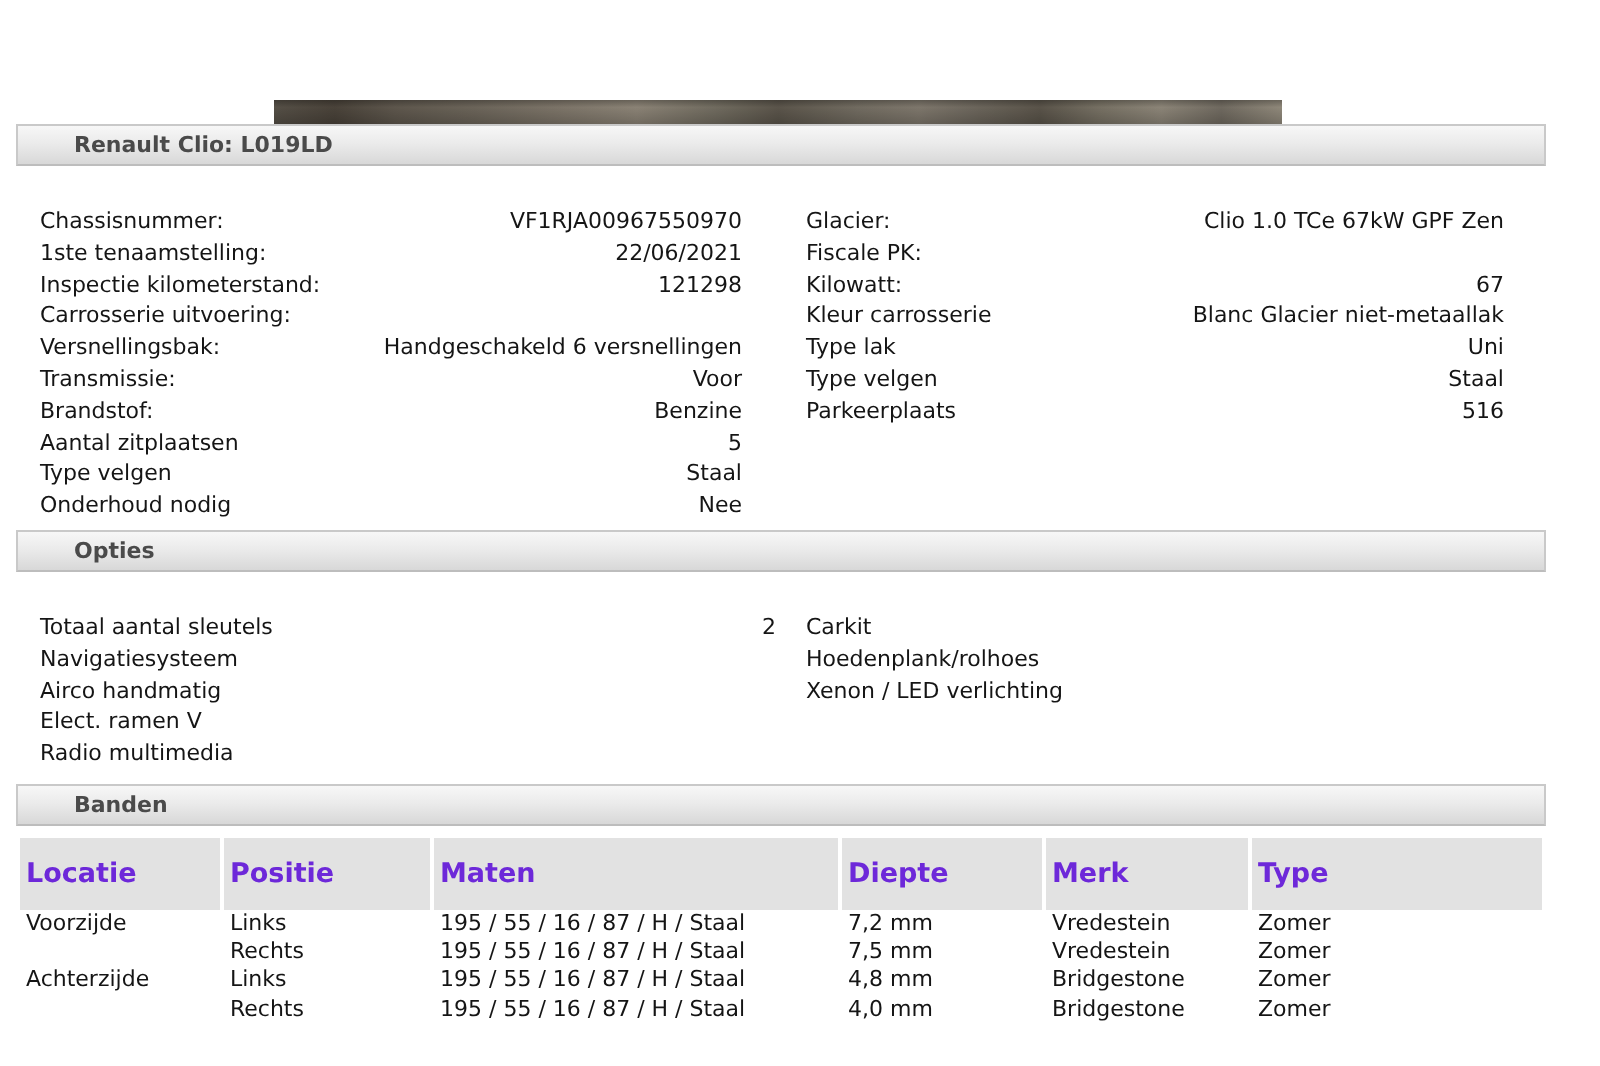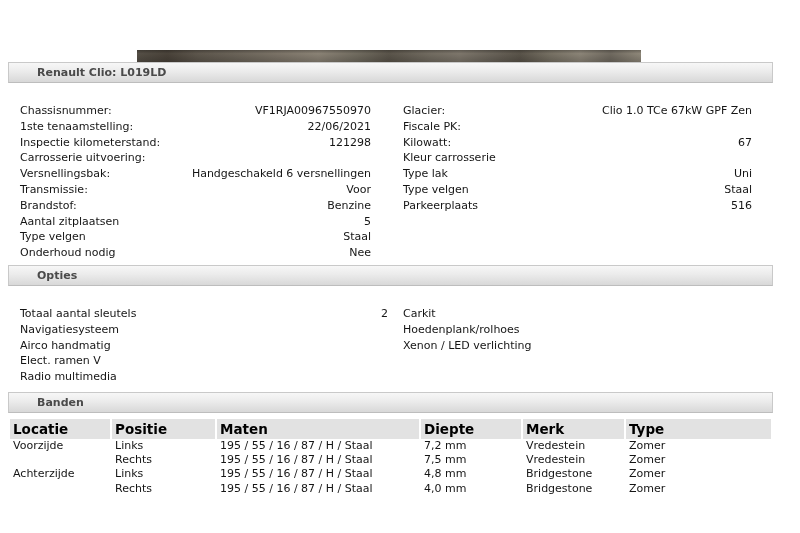--- a/index.html
+++ b/index.html
@@ -48,23 +48,23 @@
     margin-top: 6px;
     width: 765px;
     border-collapse: separate;
     border-spacing: 2px 0;
     table-layout: fixed;
   }
   table.tyres th {
     background: #e2e2e2;
     font-size: 13.5px; font-weight: bold;
     text-align: left;
-    height: 20px;
+    height: 36px;
     padding: 0 0 0 3px;
-    color: #000000;
+    color: #6d28d9;
   }
   table.tyres td {
     padding: 0 0 0 3px;
     line-height: 14.2px;
     white-space: nowrap;
   }
   .c0 { width: 100px; } .c1 { width: 103px; } .c2 { width: 202px; }
   .c3 { width: 100px; } .c4 { width: 101px; } .c5 { width: auto; }
 </style>
 </head>
@@ -131,20 +131,21 @@
       <div class="kv">
           <span class="lbl">Fiscale PK:</span>
           <span class="val"></span>
         </div>
       <div class="kv">
           <span class="lbl">Kilowatt:</span>
           <span class="val">67</span>
         </div>
       <div class="kv">
           <span class="lbl">Kleur carrosserie</span>
+          <span class="val">Blanc Glacier niet-metaallak</span>
         </div>
       <div class="kv">
           <span class="lbl">Type lak</span>
           <span class="val">Uni</span>
         </div>
       <div class="kv">
           <span class="lbl">Type velgen</span>
           <span class="val">Staal</span>
         </div>
       <div class="kv">

